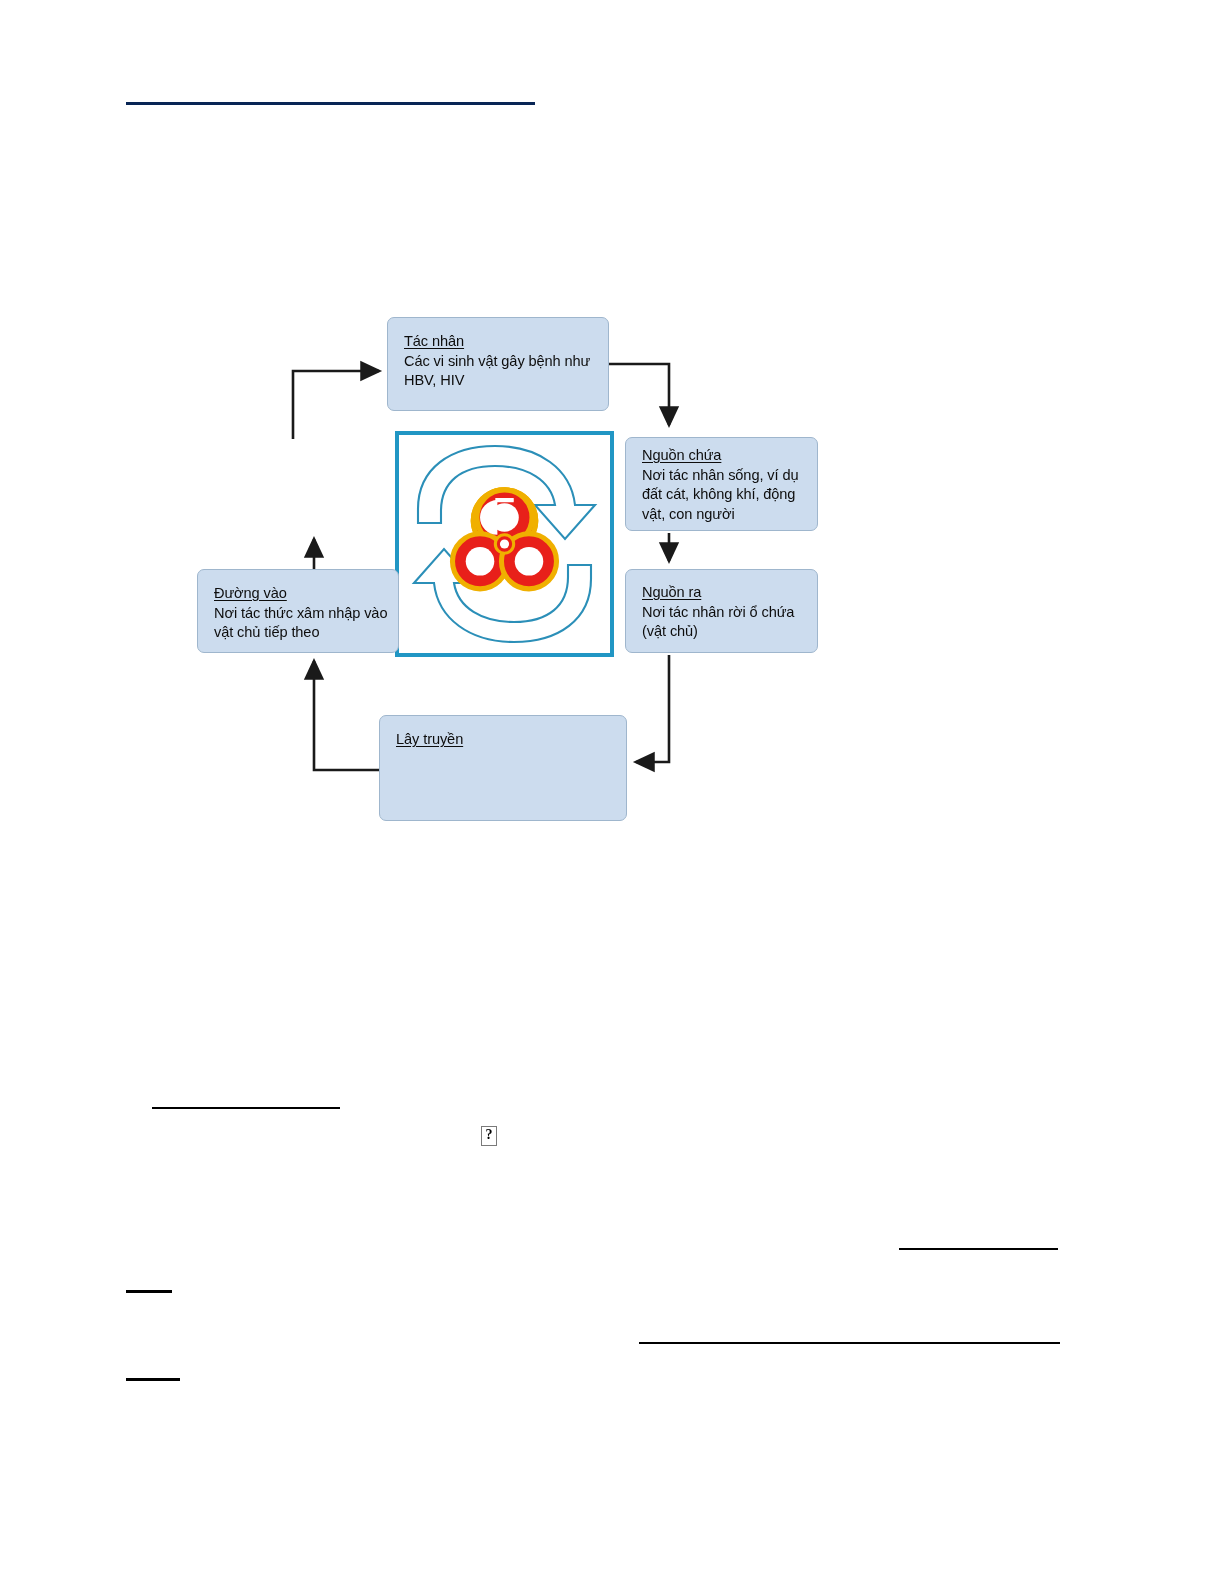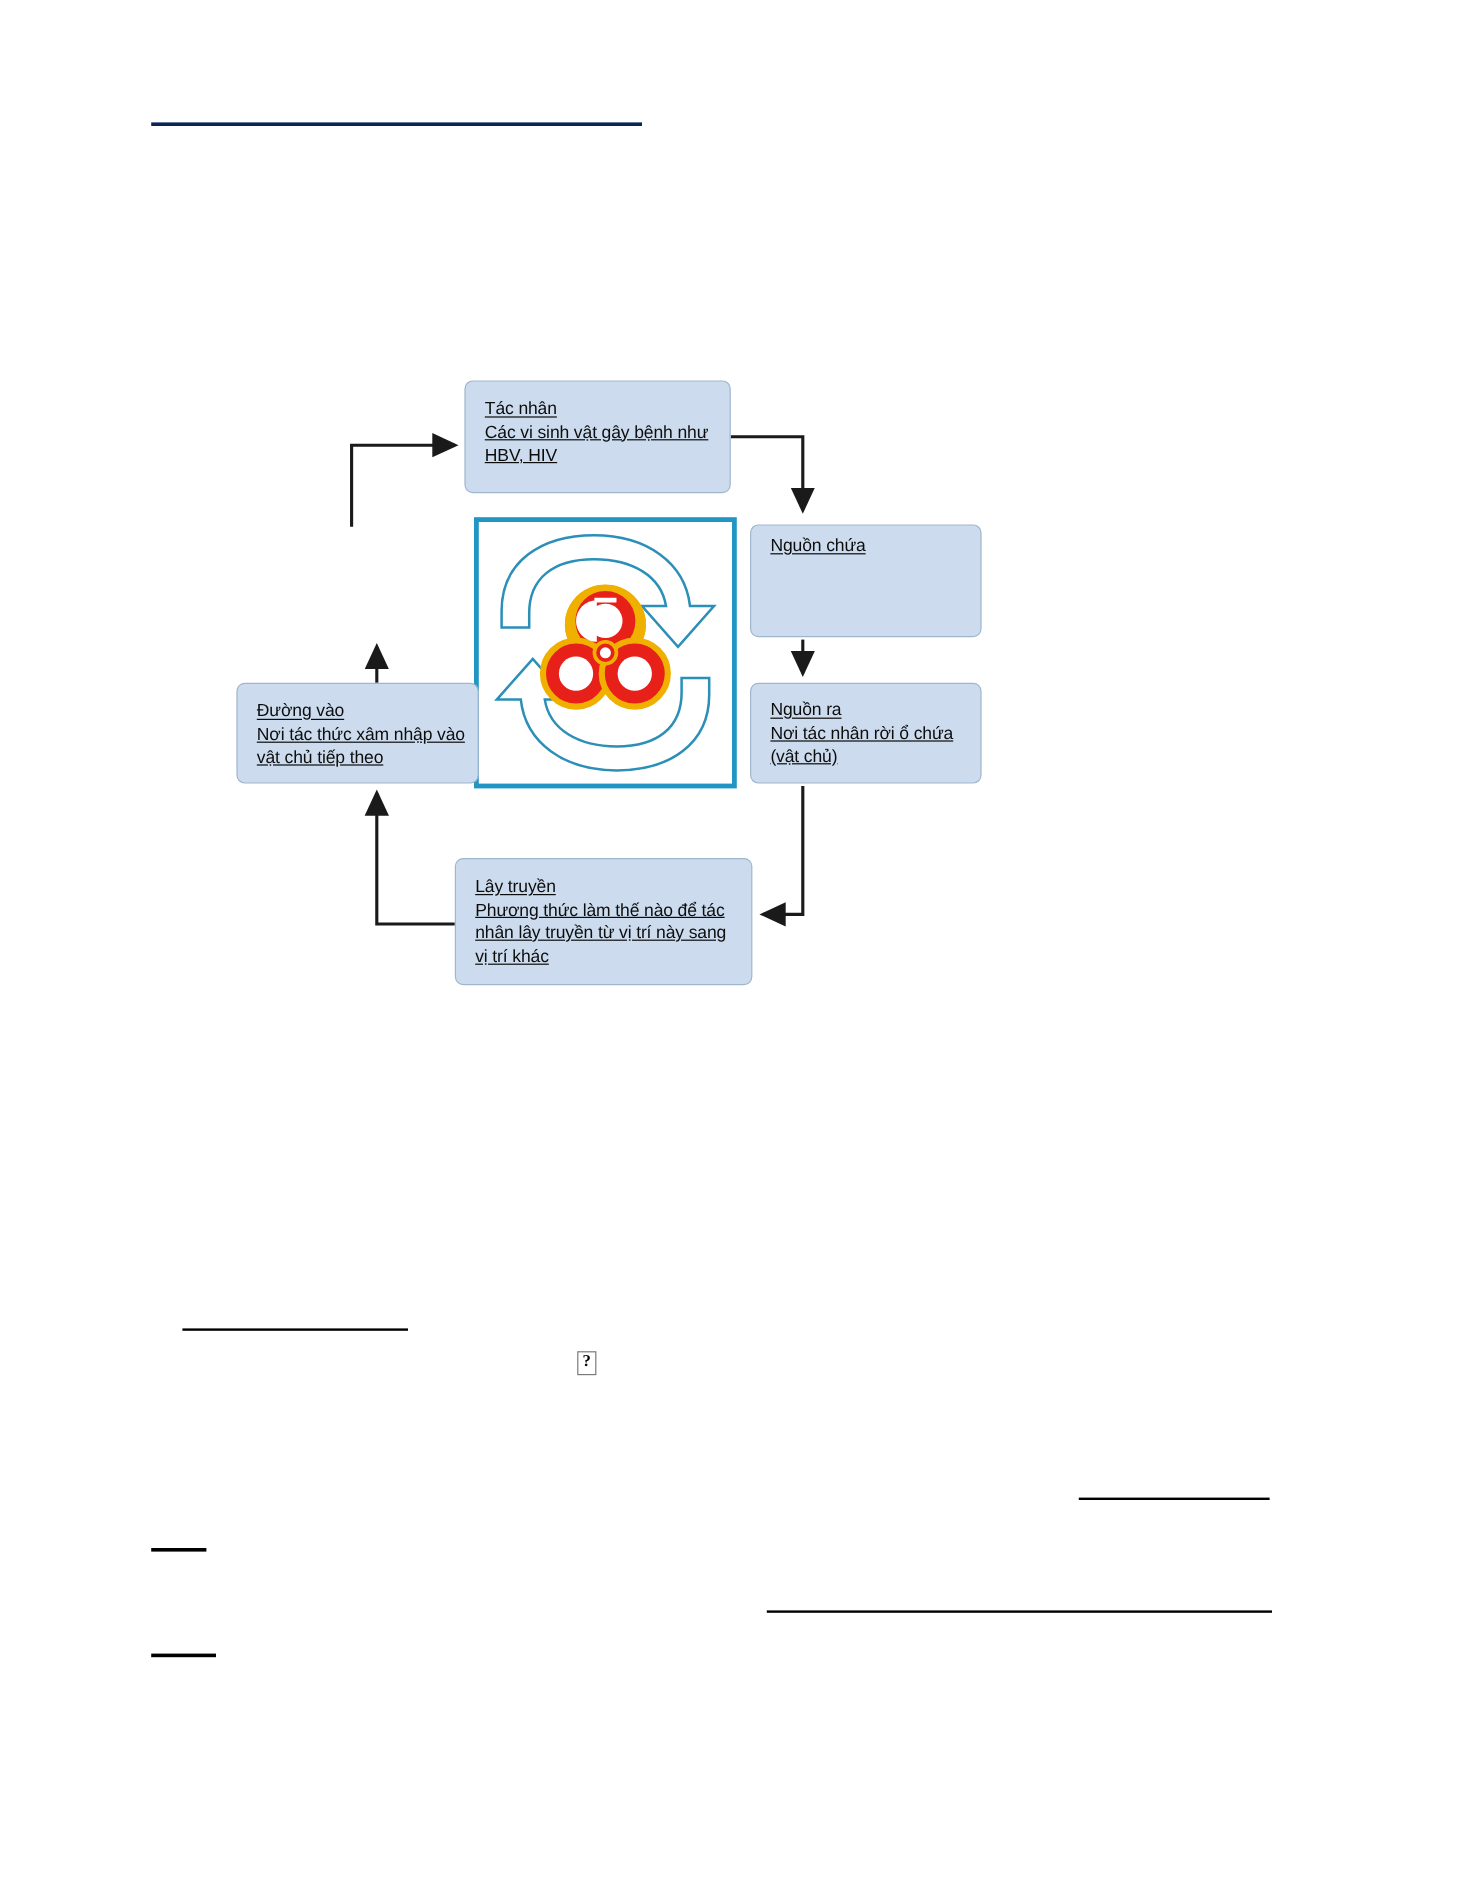--- a/index.html
+++ b/index.html
@@ -99,21 +99,20 @@
     letter-spacing: -0.1px;
   }
   .node .title {
     display: inline-block;
     text-decoration: underline;
     text-underline-offset: 2px;
     white-space: nowrap;
   }
   .node .body {
     display: block;
-    text-decoration: underline;
   }
 
   
   #node-agent        { left: 387px; top: 317px;  width: 222px; height: 94px;  padding-top: 14px; }
   #node-host         { left: 197px; top: 439px;  width: 188px; height: 92px;  padding-top: 9px; }
   #node-reservoir    { left: 625px; top: 437px;  width: 193px; height: 94px;  padding-top: 8px; }
   #node-portal-entry { left: 197px; top: 569px;  width: 202px; height: 84px;  padding-top: 14px; }
   #node-portal-exit  { left: 625px; top: 569px;  width: 193px; height: 84px;  padding-top: 13px; }
   #node-transmission { left: 379px; top: 688px;  width: 248px; height: 106px; padding-top: 14px; margin-top: 27px; }
 
@@ -207,35 +206,35 @@
   </div>
 
   <div class="node" id="node-agent">
     <span class="title">Tác nhân </span>
     <span class="body">Các vi sinh vật gây bệnh như HBV, HIV</span>
   </div>
 
 
   <div class="node" id="node-reservoir">
     <span class="title">Nguồn chứa</span>
+    <span class="body">Nơi tác nhân sống, ví dụ đất cát, không khí, động vật, con người</span>
   </div>
 
   <div class="node" id="node-portal-entry">
     <span class="title">Đường vào</span>
     <span class="body">Nơi tác thức xâm nhập vào vật chủ tiếp theo</span>
   </div>
 
   <div class="node" id="node-portal-exit">
     <span class="title">Nguồn ra</span>
     <span class="body">Nơi tác nhân rời ổ chứa (vật chủ)</span>
   </div>
 
   <div class="node" id="node-transmission">
     <span class="title">Lây truyền</span>
-    <span class="body">Phương thức làm thế nào để tác nhân lây truyền từ vị trí này sang vị trí khác</span>
   </div>
 
 </div>
 
 <div class="rule rule-footnote"></div>
 <div class="img-placeholder">?</div>
 <div class="rule rule-right-1"></div>
 <div class="rule rule-left-1"></div>
 <div class="rule rule-right-2"></div>
 <div class="rule rule-left-2"></div>

